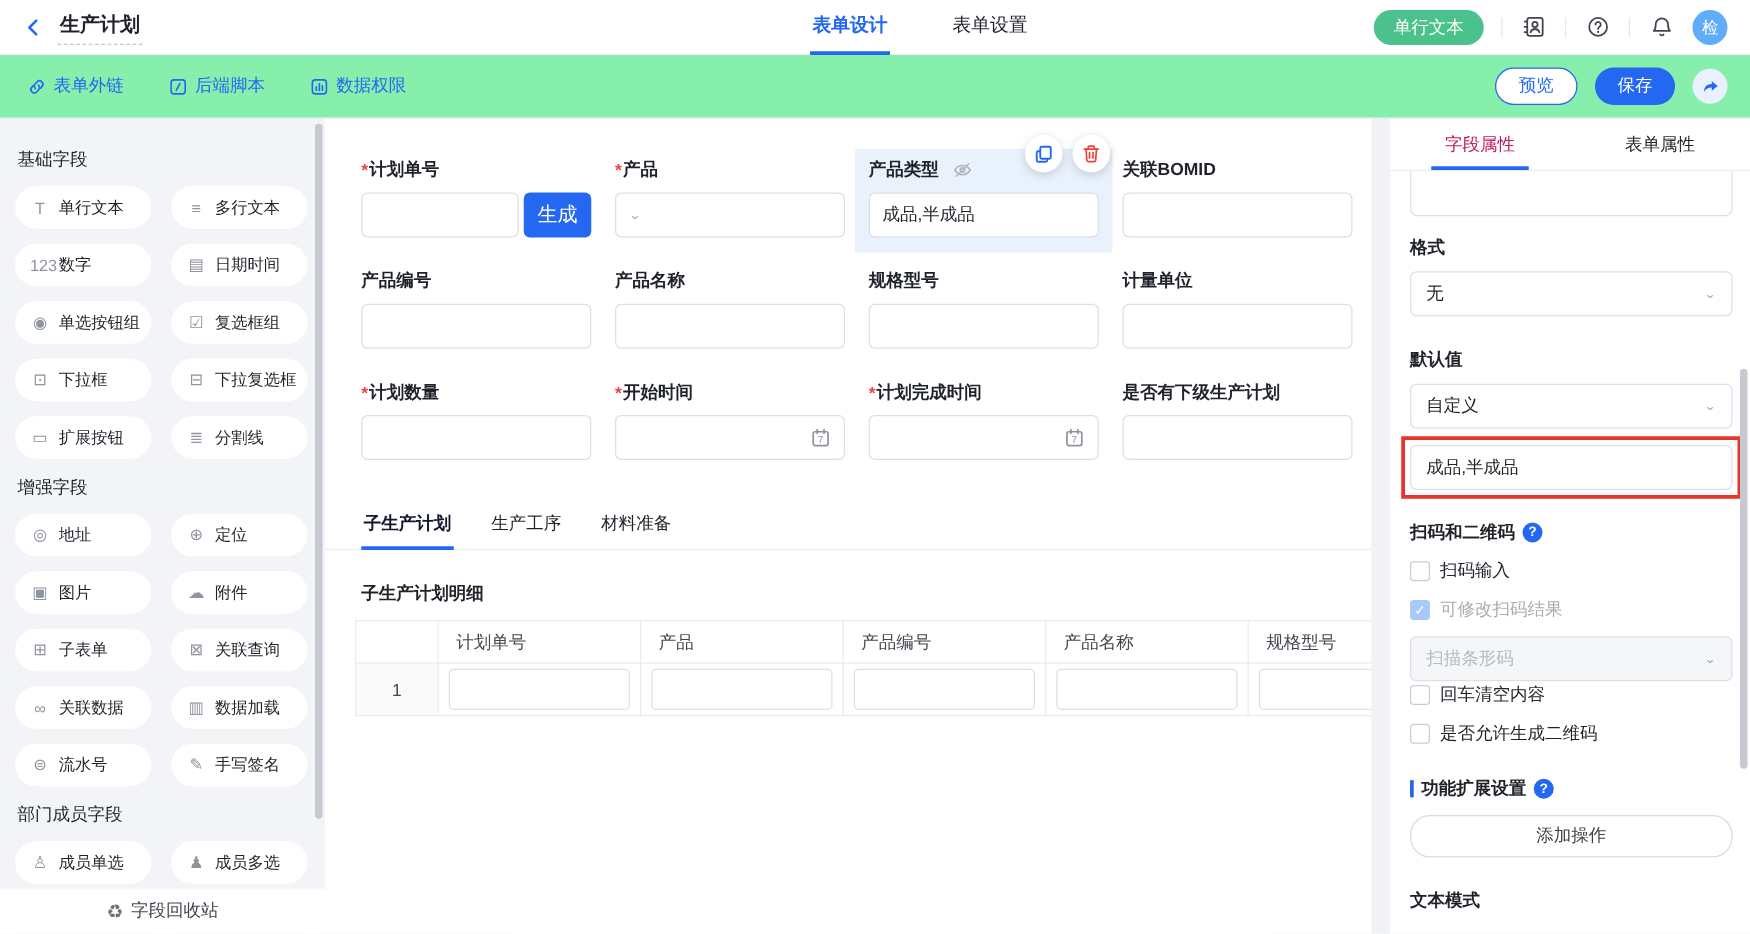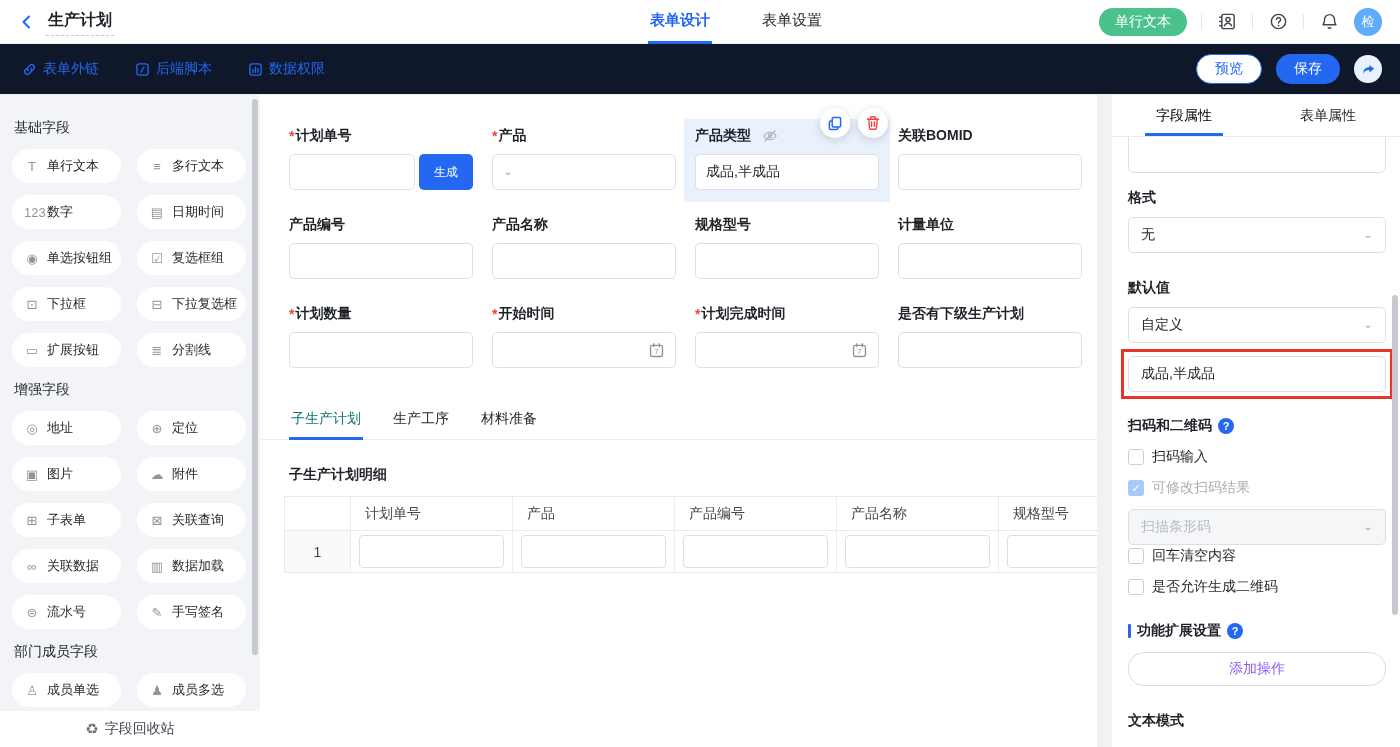--- a/index.html
+++ b/index.html
@@ -15,21 +15,21 @@
   .h-tabs { position:absolute; left:50%; transform:translateX(-52px); top:0; height:44px; display:flex; gap:48px; }
   .h-tab { height:44px; display:flex; align-items:center; font-size:15px; cursor:pointer; border-bottom:3px solid transparent; padding:12px 2px;}
   .h-tab.active { color:#2468f2; border-bottom-color:#2468f2; font-weight:600;}
   .h-right { margin-left:auto; display:flex; align-items:center; gap:14px; padding-right:18px;}
   .pill-green { height:28px; border:none; border-radius:14px; background:#4bc18b; color:#fff; font-size:14px; padding:0 16px; cursor:pointer; font-family:inherit;}
   .vdiv { width:1px; height:16px; background:#e5e6eb; }
   .h-icon { width:22px; height:22px; display:flex; align-items:center; justify-content:center; cursor:pointer; color:#41464f;}
   .avatar { width:28px; height:28px; border-radius:50%; background:#5facfa; color:#fff; font-size:13px; display:flex; align-items:center; justify-content:center; cursor:pointer;}
 
   
-  .toolbar { height:51px; flex:0 0 51px; display:flex; align-items:center; background:#0f172a; border-bottom:1px solid #eef0f3; padding:0 18px 0 22px;}
+  .toolbar { height:51px; flex:0 0 51px; display:flex; align-items:center; background:#86efac; border-bottom:1px solid #eef0f3; padding:0 18px 0 22px;}
   .t-links { display:flex; gap:36px; }
   .t-link { display:flex; align-items:center; gap:6px; color:#2468f2; cursor:pointer; }
   .t-right { margin-left:auto; display:flex; align-items:center; gap:14px; }
   .btn-outline { height:30px; padding:0 18px; border-radius:15px; border:1px solid #2468f2; color:#2468f2; background:#fff; font-size:14px; cursor:pointer; font-family:inherit;}
   .btn-solid { height:30px; padding:0 18px; border-radius:15px; border:none; color:#fff; background:#2468f2; font-size:14px; cursor:pointer; font-family:inherit;}
   .share-circle { width:28px; height:28px; border-radius:50%; background:#e8f1fd; display:flex; align-items:center; justify-content:center; cursor:pointer;}
 
   
   .main { flex:1; display:flex; min-height:0; background:#f0f2f5;}
 
@@ -47,63 +47,63 @@
   .sb-thumb { position:absolute; top:4px; left:0; width:6px; height:556px; border-radius:3px; background:#c6c9cf;}
 
   
   section.canvas { width:837px; flex:0 0 837px; background:#fff; position:relative; overflow:hidden; }
   .fields-grid { display:grid; grid-template-columns:repeat(4,184px); column-gap:19px; row-gap:26px; padding:32px 0 0 29px; }
   .field-label { font-weight:700; margin-bottom:9px; display:flex; align-items:center; gap:6px; white-space:nowrap;}
   .req { color:#f2413a; margin-right:1px; }
   .ctl { height:36px; border:1px solid #dcdfe6; border-radius:5px; background:#fff; width:100%; display:flex; align-items:center; padding:0 10px; font-size:14px; color:#1f2329;}
   input.ctl { outline:none; font-family:inherit; }
   .ctl-row { display:flex; gap:4px; }
-  .gen-btn { height:36px; flex:0 0 54px; background:#2468f2; border:none; border-radius:5px; color:#fff; font-size:12px; cursor:pointer; font-family:inherit;}
+  .gen-btn { height:36px; flex:0 0 54px; background:#2468f2; border:none; border-radius:5px; color:#fff; font-size:16px; cursor:pointer; font-family:inherit;}
   .select-ctl { justify-content:space-between; cursor:pointer; }
   .chev { color:#a4a9b0; font-size:12px; transform:scaleY(.8);}
   .date-ctl { justify-content:flex-end; }
   .sel-field { position:relative; background:#e9f1fd; margin:-8px -11px -12px; padding:8px 11px 12px; border-radius:2px;}
   .fab-row { position:absolute; top:-11px; right:2px; display:flex; gap:8px; }
   .fab { width:30px; height:30px; border-radius:50%; background:#fff; box-shadow:0 2px 8px rgba(31,35,41,.18); display:flex; align-items:center; justify-content:center; cursor:pointer;}
 
   .sub-tabs { display:flex; gap:28px; padding:0 0 0 29px; margin-top:34px; border-bottom:1px solid #ebedf0; }
   .sub-tab { padding:8px 2px 9px; cursor:pointer; border-bottom:3px solid transparent; margin-bottom:-1px;}
-  .sub-tab.active { color:#0f766e; font-weight:400; border-bottom-color:#2468f2;}
+  .sub-tab.active { color:#0f172a; font-weight:700; border-bottom-color:#2468f2;}
   .subtable-wrap { padding:26px 0 17px 24px; overflow:hidden; }
   .subtable-title { font-weight:700; margin:0 0 12px 5px; }
   table.subtable { border-collapse:collapse; table-layout:fixed; width:876px; }
   .subtable th, .subtable td { border:1px solid #e9ebef; font-weight:400; text-align:left; }
   .subtable th { height:34px; padding:0 0 0 14px; color:#41464f; background:#fff;}
   .subtable td { height:42px; padding:4px 8px; }
   .rownum { width:66px; background:#fafafb; text-align:center !important; padding:0 !important; color:#41464f;}
   .cell-input { width:100%; height:33px; border:1px solid #dcdfe6; border-radius:4px; outline:none; font-family:inherit; padding:0 8px;}
 
   .gap-strip { width:15px; flex:0 0 15px; background:#f0f2f5; }
 
   
   aside.panel { flex:1; background:#fff; position:relative; overflow:hidden; display:flex; flex-direction:column;}
   .p-tabs { height:42px; flex:0 0 42px; display:flex; border-bottom:1px solid #e9ebef; }
   .p-tab { flex:1; display:flex; align-items:center; justify-content:center; cursor:pointer; position:relative; font-size:14px;}
-  .p-tab.active { color:#000000; }
+  .p-tab.active { color:#be185d; }
   .p-tab.active::after { content:""; position:absolute; bottom:0; left:50%; transform:translateX(-50%); width:78px; height:3px; background:#2468f2;}
   .p-body { flex:1; overflow:hidden; padding:0 14px 0 16px; position:relative;}
   .p-input-cut { height:48px; margin-top:-12px; border:1px solid #dcdfe6; border-radius:6px; }
   .p-label { font-weight:700; margin:16px 0 10px; display:flex; align-items:center; gap:6px;}
   .p-select { height:36px; border:1px solid #dcdfe6; border-radius:5px; display:flex; align-items:center; justify-content:space-between; padding:0 12px; cursor:pointer; background:#fff;}
   .p-select.disabled { background:#f5f6f7; color:#b6bac1; cursor:default;}
   .red-box { border:3px solid #e8352b; padding:4px; margin:6px -7px 0; }
   .p-input { height:36px; border:1px solid #dcdfe6; border-radius:5px; display:flex; align-items:center; padding:0 12px; background:#fff;}
   .help-dot { width:16px; height:16px; border-radius:50%; background:#2468f2; color:#fff; font-size:11px; display:flex; align-items:center; justify-content:center; cursor:pointer; font-weight:700;}
   .cb-row { display:flex; align-items:center; gap:8px; margin-top:13px; cursor:pointer;}
   .cb { width:16px; height:16px; border:1.5px solid #c9cdd4; border-radius:3px; background:#fff; flex:0 0 16px;}
   .cb.checked-disabled { border:none; background:#a9c9f9; color:#fff; display:flex; align-items:center; justify-content:center; font-size:11px;}
   .cb-row.disabled { color:#a9adb3; cursor:default;}
   .sec-title { display:flex; align-items:center; gap:6px; font-weight:700; margin-top:26px;}
   .sec-bar { width:3px; height:14px; background:#2468f2; border-radius:1px;}
-  .add-btn { width:100%; height:34px; margin-top:12px; background:#fff; border:1px solid #d8dbe0; border-radius:16px; font-size:14px; color:#8b5cf6; cursor:pointer; font-family:inherit;}
+  .add-btn { width:100%; height:34px; margin-top:12px; background:#fff; border:1px solid #d8dbe0; border-radius:16px; font-size:14px; color:#404040; cursor:pointer; font-family:inherit;}
   .p-scrollbar { position:absolute; right:2px; top:200px; width:6px; height:320px; border-radius:3px; background:#c6c9cf;}
 
   svg { display:block; }
 </style>
 </head>
 <body>
 
 <div class="app">
 
   <header>

